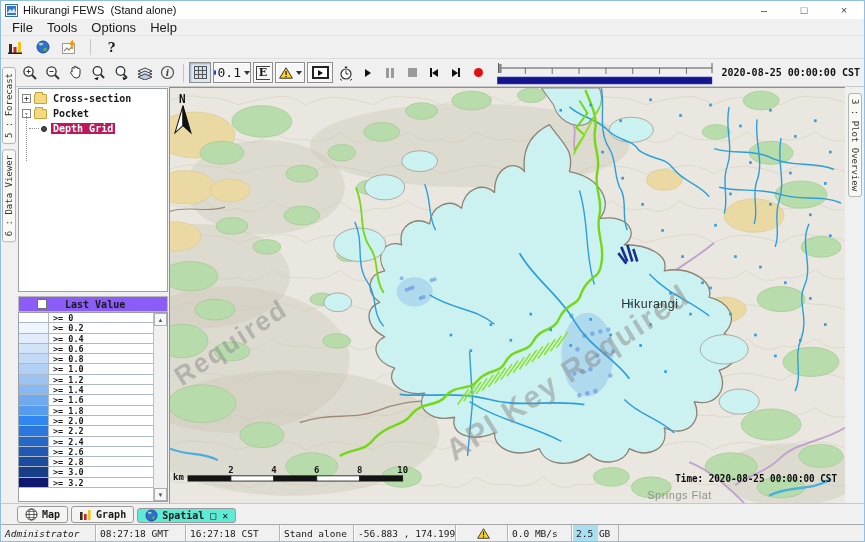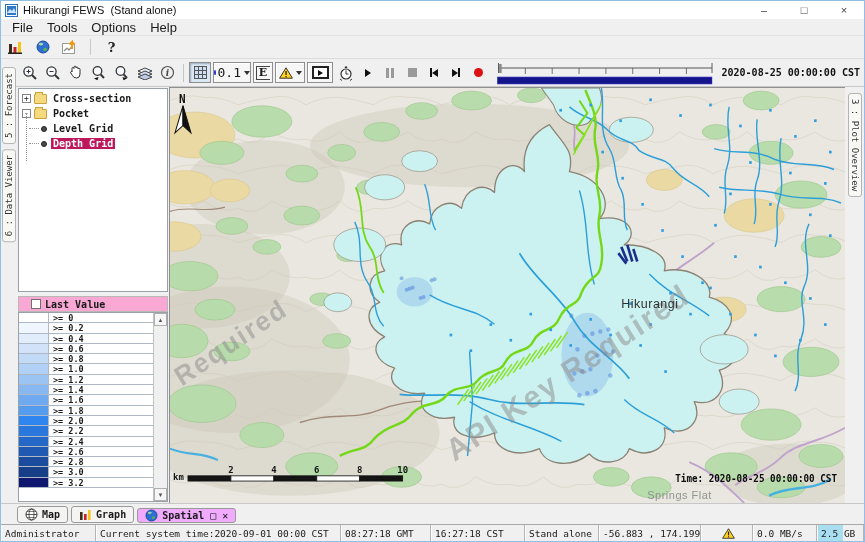--- a/index.html
+++ b/index.html
@@ -82,22 +82,22 @@
     margin-right:4px; position:relative; flex:0 0 13px; }
   .folder-icon::before { content:""; position:absolute; top:-3px; left:0; width:6px; height:2px;
     background:#f5d97e; border:1px solid #c8a23a; border-bottom:none; }
   .tree-stub { width:10px; border-top:1px dotted #909090; margin:0 2px 0 8px; flex:0 0 10px; }
   .bullet { width:6px; height:6px; border-radius:50%; background:#4a4a4a; border:1px solid #222; margin-right:4px; flex:0 0 6px; }
   .tree-label { padding:0 2px; }
   .tree-label.sel { background:#be185d; color:#fff; }
   .tree-vline { position:absolute; left:7px; top:24px; height:48px; border-left:1px dotted #909090; }
 
   .legend-box { flex:1; margin-top:4px; display:flex; flex-direction:column; min-height:0; }
-  .legend-head { height:16px; display:flex; align-items:center; gap:4px; padding-left:12px;
-    border:1px solid #b8b8b8; background:#f9a8d4; font-family:"DejaVu Sans Mono", monospace; font-size:10px; font-weight:bold; }
+  .legend-head { height:16px; display:flex; align-items:center; gap:18px; padding-left:18px;
+    border:1px solid #b8b8b8; background:#8b5cf6; font-family:"DejaVu Sans Mono", monospace; font-size:10px; font-weight:bold; }
   .checkbox { width:10px; height:10px; border:1px solid #707070; background:#fff; flex:0 0 10px; }
   .legend-table { flex:1; border:1px solid #98a0a8; background:#fff; display:flex; min-height:0; overflow:hidden; }
   .legend-rows { flex:1; overflow:hidden; }
   .legend-row { height:10.3px; display:flex; border-bottom:1px solid #aeb8c6; }
   .swatch { width:30px; flex:0 0 30px; border-right:1px solid #aeb8c6; }
   .legend-label { font-family:"DejaVu Sans Mono", monospace; font-size:8.5px; font-weight:bold;
     padding-left:4px; line-height:10px; }
   .vscroll { width:14px; flex:0 0 14px; background:#f0f0f0; border-left:1px solid #c0c0c0;
     display:flex; flex-direction:column; justify-content:space-between; }
   .scroll-btn { height:13px; border:1px solid #b0b0b0; background:#f6f6f6; font-size:6px; color:#555;
@@ -105,21 +105,21 @@
 
   .map-area { flex:1; position:relative; border-left:1px solid #909090; border-top:1px solid #909090; overflow:hidden; background:#e9e7e0; }
   .map-area svg { position:absolute; inset:0; width:100%; height:100%; }
 
   
   .doc-tabs { height:21px; flex:0 0 21px; background:#f0f0f0; display:flex; align-items:flex-end;
     gap:3px; padding:1px 0 1px 16px; border-top:1px solid #c8c8c8; }
   .doc-tab { height:17px; display:flex; align-items:center; gap:4px; padding:0 7px;
     border:1px solid #9a9a9a; border-radius:3px; background:#f4f4f2;
     font-family:"DejaVu Sans Mono", monospace; font-size:10px; font-weight:bold; }
-  .doc-tab.active { height:15px; background:#f0abfc; }
+  .doc-tab.active { height:15px; background:#5eead4; }
   .tab-ctrl { font-size:10px; color:#111; font-weight:bold; margin-left:2px; }
   .logs-row { height:20px; flex:0 0 20px; background:#f0f0f0; display:flex; align-items:center; padding-left:16px; }
   .logs-btn { height:15px; padding:0 6px; border:1px solid #9a9a9a; border-radius:3px; background:#f6f6f4;
     font-family:"DejaVu Sans Mono", monospace; font-size:9.5px; font-weight:bold; display:flex; align-items:center; }
 
   .statusbar { height:17px; flex:0 0 17px; background:#f0f0f0; border-top:1px solid #a8a8a8;
     display:flex; }
   .status-cell { border-right:1px solid #b4b4b4; border-left:1px solid #fdfdfd;
     font-family:"DejaVu Sans Mono", monospace; font-size:9.5px; display:flex; align-items:center;
     padding-left:3px; white-space:nowrap; overflow:hidden; }
@@ -323,25 +323,20 @@
             <div class="tree-vline"></div>
           <div class="tree-row">
                 <span class="expander">+</span>
                 <span class="folder-icon"></span>
                 <span class="tree-label">Cross-section</span>
               </div>
               <div class="tree-row">
                 <span class="expander">-</span>
                 <span class="folder-icon"></span>
                 <span class="tree-label">Pocket</span>
-              </div>
-              <div class="tree-row">
-                <span class="tree-stub"></span>
-                <span class="bullet"></span>
-                <span class="tree-label">Level Grid</span>
               </div>
               <div class="tree-row">
                 <span class="tree-stub"></span>
                 <span class="bullet"></span>
                 <span class="tree-label sel">Depth Grid</span>
               </div>
             </div>
           <div class="legend-box">
             <div class="legend-head">
               <span class="checkbox"></span>
@@ -740,22 +735,21 @@
           <ellipse cx="4.8" cy="3.8" rx="2" ry="1" fill="#fff" opacity="0.5"></ellipse>
         </svg>
         <span>Spatial</span>
         <span class="tab-ctrl">□</span>
         <span class="tab-ctrl">✕</span>
       </span>
     </div>
 
 
   <div class="statusbar" id="statusbar">
-      <div class="status-cell" style="width: 95px;">Administrator</div>
-      <div class="status-cell" style="flex: 1 1 0%;">Current system time:2020-09-01 00:00 CST</div>
+      <div class="status-cell" style="width: 95px; font-style: italic;">Administrator</div>
       <div class="status-cell" style="width: 90px;">08:27:18 GMT</div>
       <div class="status-cell" style="width: 94px;">16:27:18 CST</div>
       <div class="status-cell" style="width: 74px;">Stand alone</div>
       <div class="status-cell" style="width: 102px;">-56.883 , 174.199</div>
       <div class="status-cell" style="width: 52px; justify-content: center;">
         <svg width="13" height="11" viewBox="0 0 14 12">
           <path d="M7,0.8 L13.4,11.2 L0.6,11.2 Z" fill="#ffd21e" stroke="#333"></path>
           <rect x="6.4" y="4" width="1.3" height="4" fill="#222"></rect>
           <rect x="6.4" y="9" width="1.3" height="1.3" fill="#222"></rect>
         </svg>

